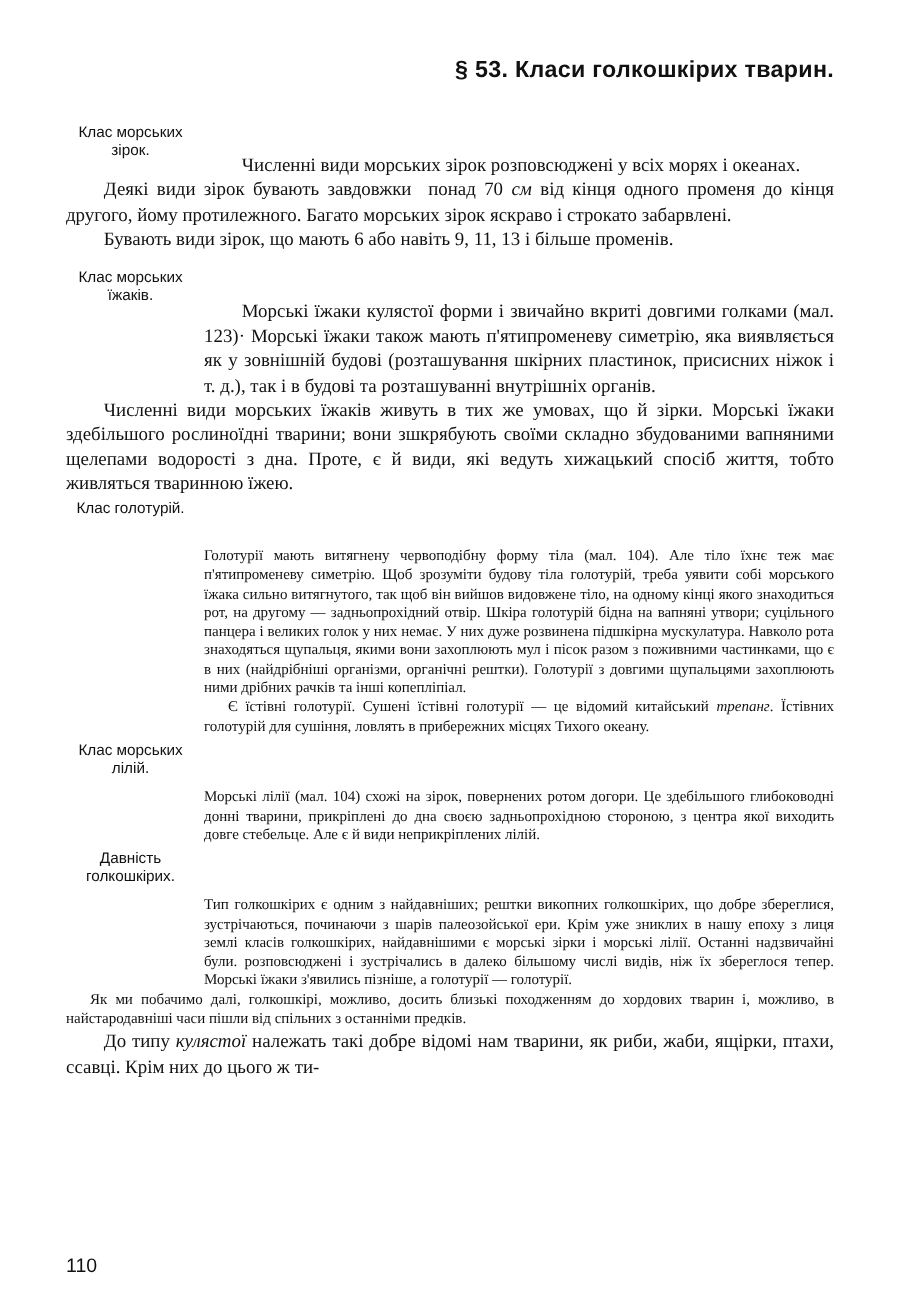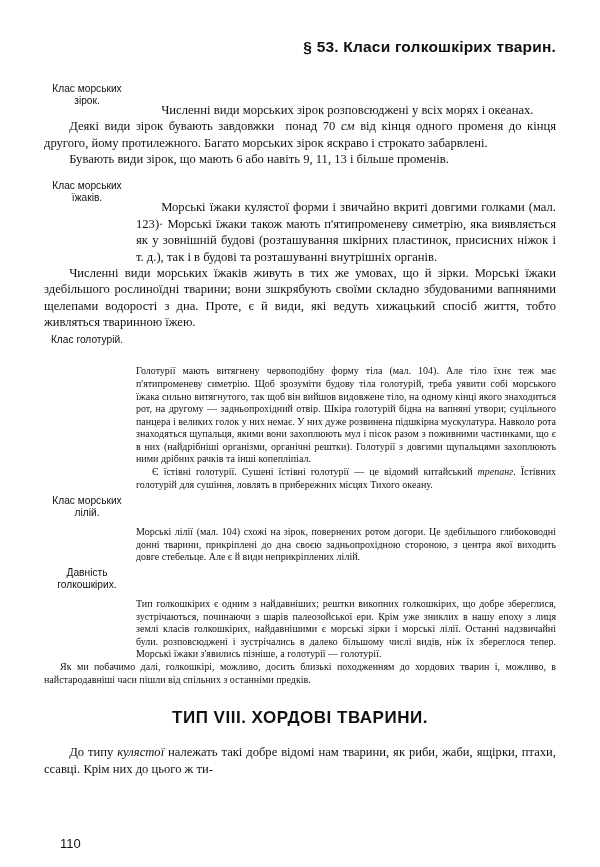--- a/index.html
+++ b/index.html
@@ -77,21 +77,21 @@
     font-family: "Liberation Sans", "DejaVu Sans", sans-serif;
     font-size: 17px;
     font-weight: bold;
     text-align: center;
     margin: 22px 0 16px 0;
     letter-spacing: 0.5px;
   }
   .italic { font-style: italic; }
   .pagenum {
     position: absolute;
-    left: 60px;
+    left: 44px;
     bottom: 16px;
     font-family: "Liberation Sans", "DejaVu Sans", sans-serif;
     font-size: 13px;
     color: #111;
   }
   .smallblock { display: flex; align-items: flex-start; }
   .smallblock .sidehead { padding-top: 1px; }
 </style>
 </head>
 <body>
@@ -148,20 +148,19 @@
     <div class="sidehead tight">Давність голкошкірих.</div>
     <div class="body-col">
       <p class="small noind">Тип голкошкірих є одним з найдавніших; рештки викопних голкошкірих, що добре збереглися, зустрічаються, починаючи з шарів палеозойської ери. Крім уже зниклих в нашу епоху з лиця землі класів голкошкірих, найдавнішими є морські зірки і морські лілії. Останні надзвичайні були. розповсюджені і зустрічались в далеко більшому числі видів, ніж їх збереглося тепер. Морські їжаки з'явились пізніше, а голотурії — голотурії.</p>
     </div>
   </div>
 
   <div class="fullwidth">
     <p class="small">Як ми побачимо далі, голкошкірі, можливо, досить близькі походженням до хордових тварин і, можливо, в найстародавніші часи пішли від спільних з останніми предків.</p>
   </div>
 
-  <h2 class="part-title">ТИП VIII. ХОРДОВІ ТВАРИНИ.</h2>
 
   <div class="fullwidth">
     <p class="tx">До типу <span class="italic">кулястої</span> належать такі добре відомі нам тварини, як риби, жаби, ящірки, птахи, ссавці. Крім них до цього ж ти-</p>
   </div>
 
   <div class="pagenum">110</div>
 </div>
 
 </body></html>

